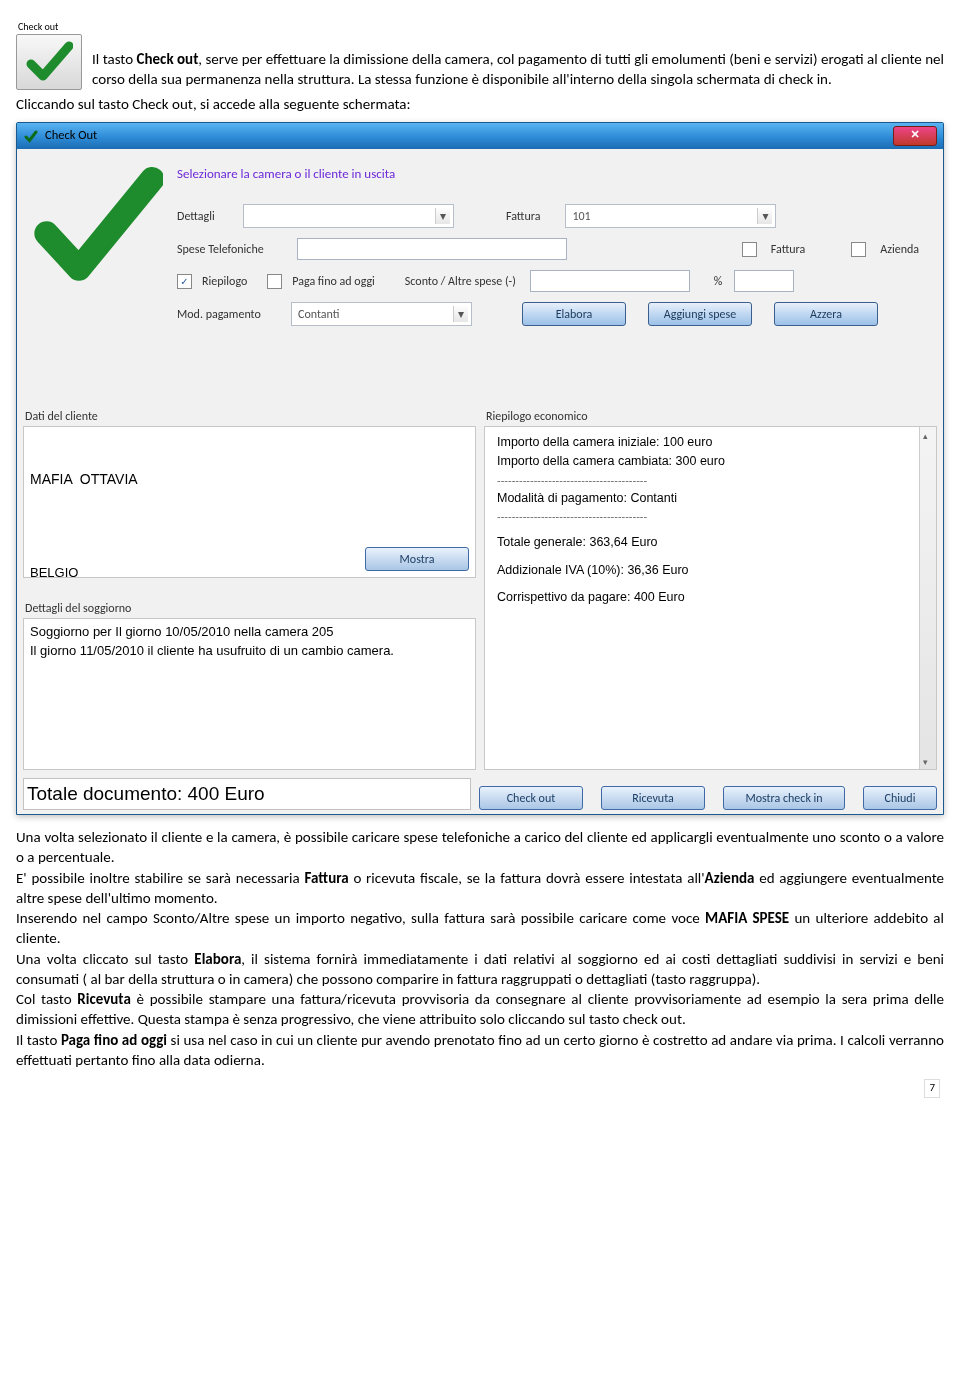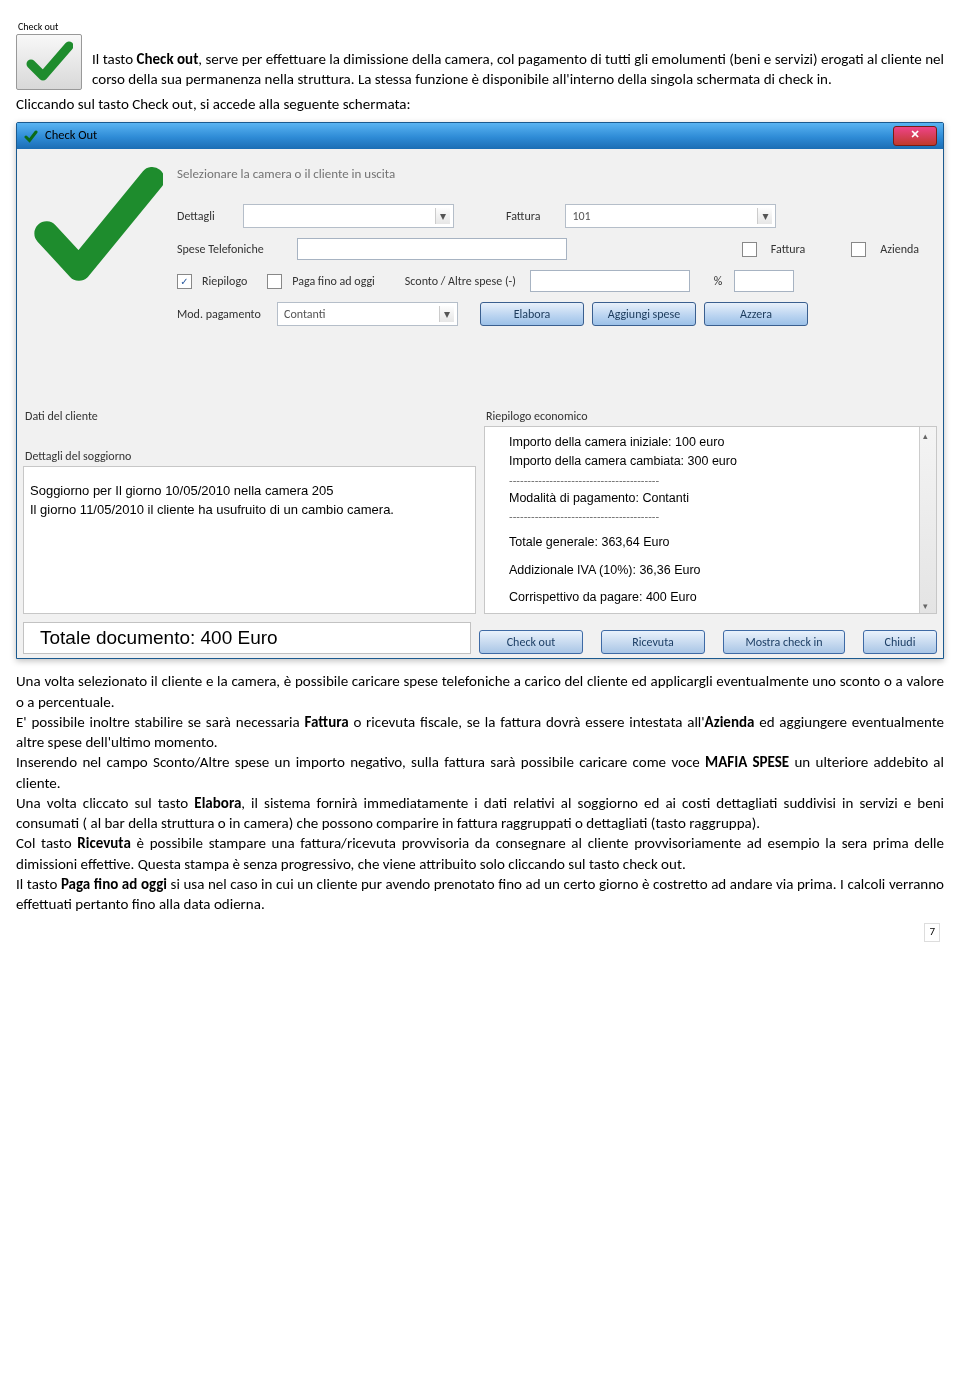--- a/index.html
+++ b/index.html
@@ -14,40 +14,40 @@
   .titlebar .icon{width:16px;height:16px;margin-right:6px;display:inline-flex;align-items:center;justify-content:center}
   .titlebar .icon svg{width:14px;height:14px}
   .titlebar .spacer{flex:1}
   .closebox{width:42px;height:18px;background:linear-gradient(#e48,#c0392b);border:1px solid #7a1c13;border-radius:3px;display:flex;align-items:center;justify-content:center;color:#fff;font-size:11px;font-weight:bold}
   .content{background:#f1f1f1;padding:6px 6px 4px 6px}
   .row{display:flex;align-items:center;margin-bottom:10px}
   .row .lbl{font-size:12px;color:#333;white-space:nowrap}
   .leftimg{width:150px;height:240px;display:flex;align-items:flex-start;justify-content:center;padding-top:8px}
   .leftimg .check-svg{width:130px;height:130px}
   .formarea{flex:1;padding:0 18px 0 4px}
-  .selhead{font-size:13px;color:#737373;margin:10px 0 22px 0}
+  .selhead{font-size:13px;color:#6d28d9;margin:10px 0 22px 0}
   select,input[type=text]{height:20px;font-size:12px;border:1px solid #a7b3c2;background:#fff;padding:0 4px;color:#333}
   select:disabled,input:disabled{background:#f6f6f6;color:#777}
   .combo{height:22px;border:1px solid #b5bec9;background:#fff;display:inline-flex;align-items:center;justify-content:space-between;padding:0 3px 0 6px;font-size:12px;color:#555}
   .combo .arrow{width:14px;height:16px;border-left:1px solid #ccc;display:flex;align-items:center;justify-content:center;background:linear-gradient(#fdfdfd,#e6e6e6)}
   .chk{width:13px;height:13px;border:1px solid #888;background:#fff;display:inline-flex;align-items:center;justify-content:center;margin-right:4px;font-size:10px;vertical-align:middle}
   .btn{height:22px;min-width:86px;padding:0 8px;border:1px solid #3e6aa5;border-radius:3px;background:linear-gradient(#e9f2fc,#c3d7ee 60%,#a9c6e6);font-size:12px;color:#1d3f66;display:inline-flex;align-items:center;justify-content:center;cursor:pointer}
   .btn.action{border-color:#3a5f8f;background:linear-gradient(#e8f0fa,#bcd5f1 55%,#9cc1e8);color:#1c3b5c;font-weight:500}
   .btn+.btn{margin-left:8px}
   .lower{display:flex;gap:8px}
   .panel{flex:1;border:1px solid #c7c7c7;background:#fff;position:relative;min-height:0}
   .panel-title{font-size:12px;color:#333;margin:-1px 0 2px 2px}
   .panel-wrap{flex:1;display:flex;flex-direction:column}
   .client-data{font-family:Verdana,Arial,sans-serif;font-size:13px;line-height:1.45;padding:4px 6px;white-space:pre-wrap}
   .client-data .big{font-size:14px}
   .panel .mostra-btn{position:absolute;right:6px;bottom:6px}
-  .dettagli{font-family:Verdana,Arial,sans-serif;font-size:13px;line-height:1.45;padding:15px 6px}
-  .riepilogo{font-size:12.5px;line-height:1.55;padding:6px 24px;font-family:Arial,sans-serif}
+  .dettagli{font-family:Verdana,Arial,sans-serif;font-size:13px;line-height:1.45;padding:4px 6px}
+  .riepilogo{font-size:12.5px;line-height:1.55;padding:6px 12px;font-family:Arial,sans-serif}
   .riepilogo .dash{letter-spacing:0;color:#666;font-size:11px}
-  .totale-bar{height:30px;border:1px solid #c2c2c2;background:#fff;font-family:Verdana,Arial,sans-serif;font-size:19px;padding:0 16px;display:flex;align-items:center;margin-top:4px}
+  .totale-bar{height:30px;border:1px solid #c2c2c2;background:#fff;font-family:Verdana,Arial,sans-serif;font-size:19px;padding:0 3px;display:flex;align-items:center;margin-top:4px}
   .bottom-btns{display:flex;justify-content:flex-end;gap:10px;margin-top:4px}
   .scrollbar-v{width:16px;background:linear-gradient(#f4f4f4,#e4e4e4);border-left:1px solid #ccc;display:flex;flex-direction:column;align-items:center;justify-content:space-between;padding:3px 0}
   .sb-arrow{width:10px;height:10px;font-size:9px;color:#666}
   .after-text p{margin:0 0 0 0;text-align:justify}
   .pagefoot{position:relative;margin-top:22px}
   .pagefoot .pg{position:absolute;right:4px;bottom:-6px;font-size:11px;border:1px solid #ddd;padding:1px 4px}
 </style>
 </head>
 <body>
 
@@ -123,37 +123,46 @@
           <span class="chk"></span>
           <span class="lbl">Paga fino ad oggi</span>
           <span style="width:18px"></span>
           <span class="lbl">Sconto / Altre spese (-)</span>
           <input type="text" style="width: 150px; margin-left: 8px;">
           <span style="width:12px"></span>
           <span class="lbl">%</span>
           <input type="text" style="width: 50px; margin-left: 6px;">
         </div>
 
-        <div class="row" style="gap:0">
+        <div class="row" style="gap:14px">
           <span class="lbl" style="width:100px">Mod. pagamento</span>
           <span class="combo" style="width:170px">
               <span>Contanti</span>
               <span class="arrow">▾</span>
             </span>
           <span style="width:22px"></span>
           <span class="btn action">Elabora</span>
           <span class="btn action">Aggiungi spese</span>
           <span class="btn action">Azzera</span>
         </div>
       </div>
     </div>
 
     <div class="lower" style="margin-top:6px">
       <div class="panel-wrap">
         <div class="panel-title">Dati del cliente</div>
+        <div class="panel" style="height:118px">
+          <div class="client-data">
+            <div class="big">MAFIA  OTTAVIA</div>
+            <div></div>
+            <div>BELGIO</div>
+            <div>P.I.</div>
+          </div>
+          <span class="btn mostra-btn">Mostra</span>
+        </div>
         <div class="panel-title" style="margin-top:22px">Dettagli del soggiorno</div>
         <div class="panel" style="height:100px">
           <div class="dettagli">
             <div>Soggiorno per Il giorno 10/05/2010 nella camera 205</div>
             <div>Il giorno 11/05/2010 il cliente ha usufruito di un cambio camera.</div>
           </div>
         </div>
       </div>
 
       <div class="panel-wrap">

